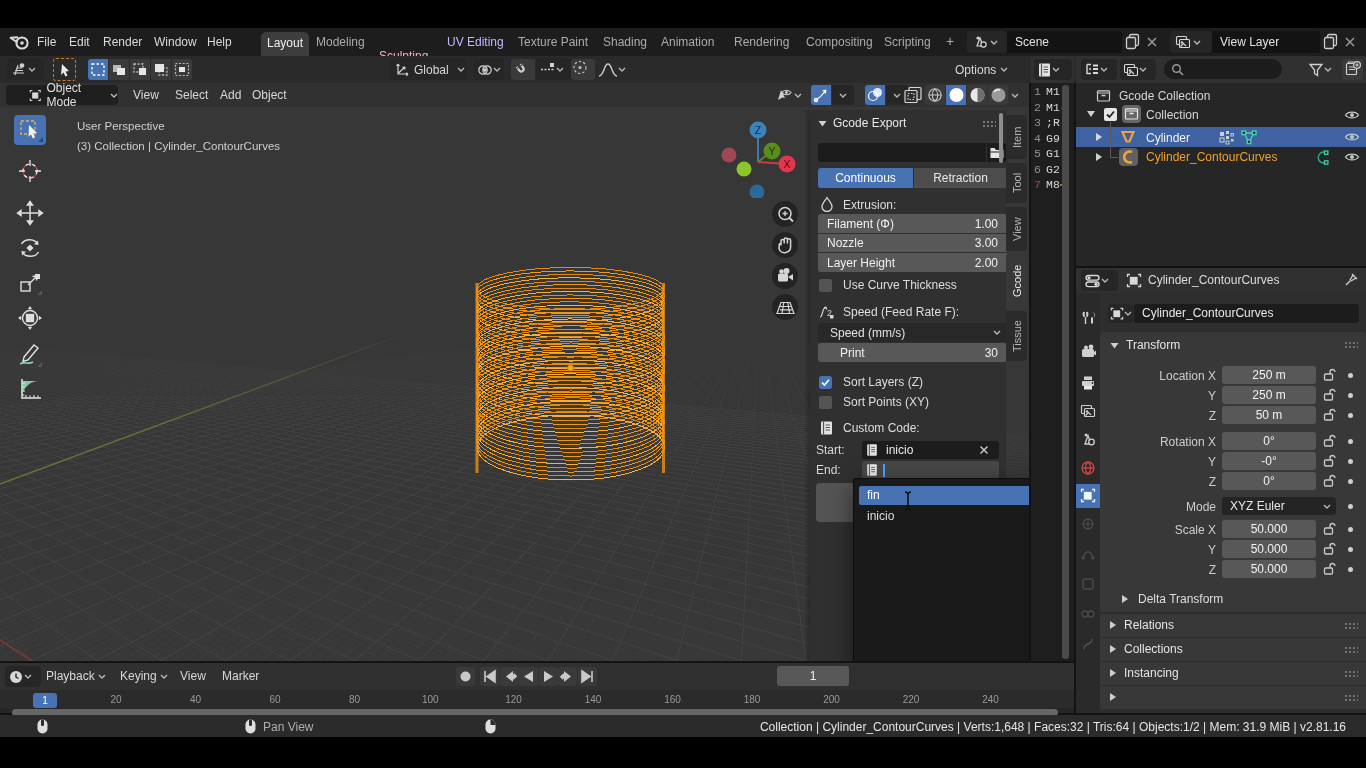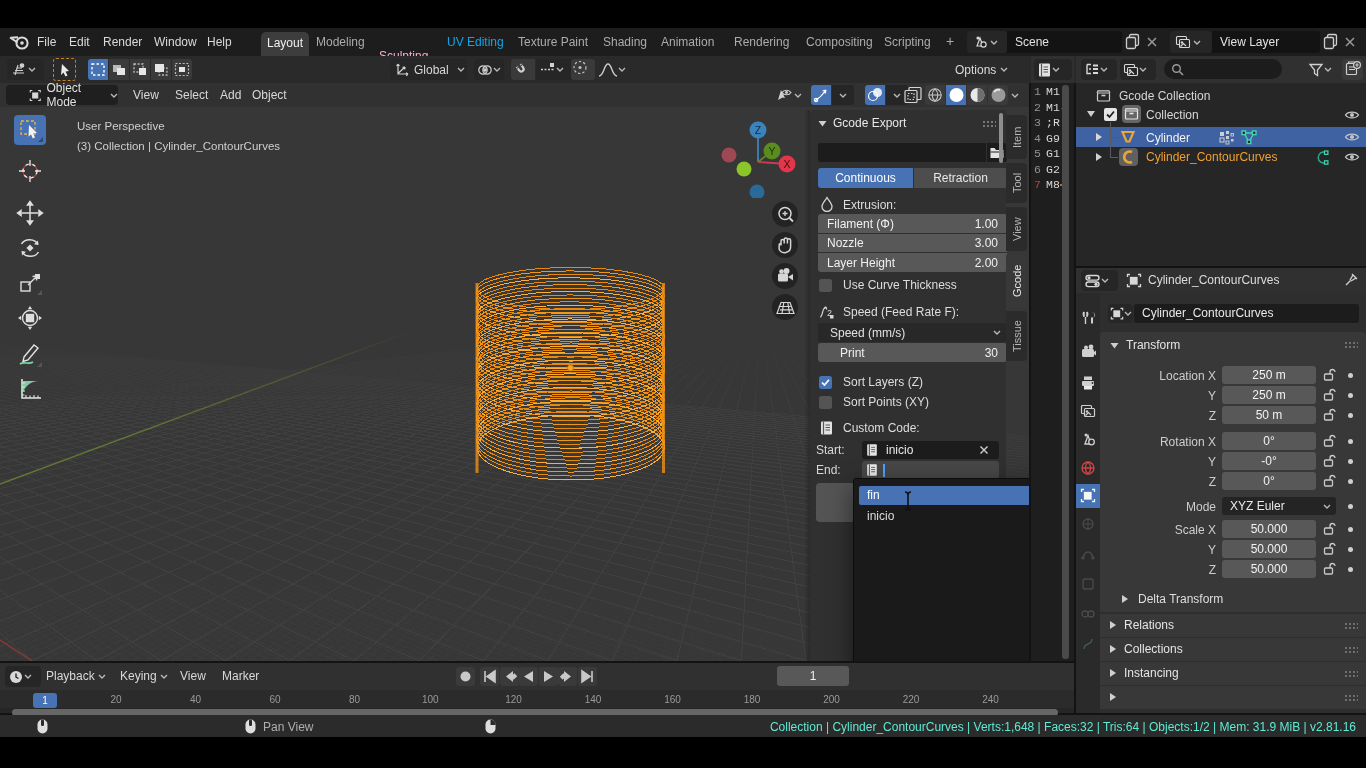--- a/index.html
+++ b/index.html
@@ -19,21 +19,21 @@
       </g>
     </svg>
 <div class="abs" style="left:37px;top:7px;color:#dadada">File</div>
 <div class="abs" style="left:69px;top:7px;color:#dadada">Edit</div>
 <div class="abs" style="left:103px;top:7px;color:#dadada">Render</div>
 <div class="abs" style="left:154px;top:7px;color:#dadada">Window</div>
 <div class="abs" style="left:207px;top:7px;color:#dadada">Help</div>
 <div class="abs" style="left:261px;top:4px;width:48px;height:24px;background:#3d3d3d;border-radius:5px 5px 0 0;text-align:center;line-height:23px;color:#f0f0f0">Layout</div>
 <div class="abs" style="left:316px;top:7px;color:#ababab">Modeling</div>
 <div class="abs" style="left:379px;top:21px;color:#f9a8d4">Sculpting</div>
-<div class="abs" style="left:447px;top:7px;color:#0ea5e9">UV Editing</div>
+<div class="abs" style="left:447px;top:7px;color:#c4b5fd">UV Editing</div>
 <div class="abs" style="left:518px;top:7px;color:#ababab">Texture Paint</div>
 <div class="abs" style="left:603px;top:7px;color:#ababab">Shading</div>
 <div class="abs" style="left:661px;top:7px;color:#ababab">Animation</div>
 <div class="abs" style="left:734px;top:7px;color:#ababab">Rendering</div>
 <div class="abs" style="left:806px;top:7px;color:#ababab">Compositing</div>
 <div class="abs" style="left:884px;top:7px;color:#ababab">Scripting</div>
 <div class="abs" style="left:946px;top:5px;color:#ababab;font-size:14px">+</div>
 <div class="pill abs" style="left:967px;top:3px;width:40px;height:22px;padding-left:5px">
       <svg width="16" height="14" viewBox="0 0 16 14">
         <path d="M5 11 L8 3 L11 11 Z" fill="none" stroke="#d8d8d8" stroke-width="1.2"></path>
@@ -1351,13 +1351,13 @@
     </svg>
     <svg class="abs" style="left:245px;top:4px" width="11" height="15" viewBox="0 0 11 15">
       <rect x="0.5" y="0.5" width="10" height="14" rx="5" fill="#dedede"></rect>
       <rect x="4" y="0.5" width="3" height="6.5" rx="1.2" fill="#2b2b2b"></rect>
     </svg>
     <div class="abs" style="left:263px;top:5px;color:#aeaeae">Pan View</div>
     <svg class="abs" style="left:485px;top:4px" width="11" height="15" viewBox="0 0 11 15">
       <rect x="0.5" y="0.5" width="10" height="14" rx="5" fill="#dedede"></rect>
       <path d="M5.5 0.5 A5 5 0 0 1 10.5 6 L5.5 6 Z" fill="#2b2b2b"></path>
     </svg>
-    <div class="abs" style="right:10px;top:5px;color:#5eead4">Collection | Cylinder_ContourCurves | Verts:1,648 | Faces:32 | Tris:64 | Objects:1/2 | Mem: 31.9 MiB | v2.81.16</div>
+    <div class="abs" style="right:20px;top:5px;color:#e5e5e5">Collection | Cylinder_ContourCurves | Verts:1,648 | Faces:32 | Tris:64 | Objects:1/2 | Mem: 31.9 MiB | v2.81.16</div>
   </div>
 </body></html>

